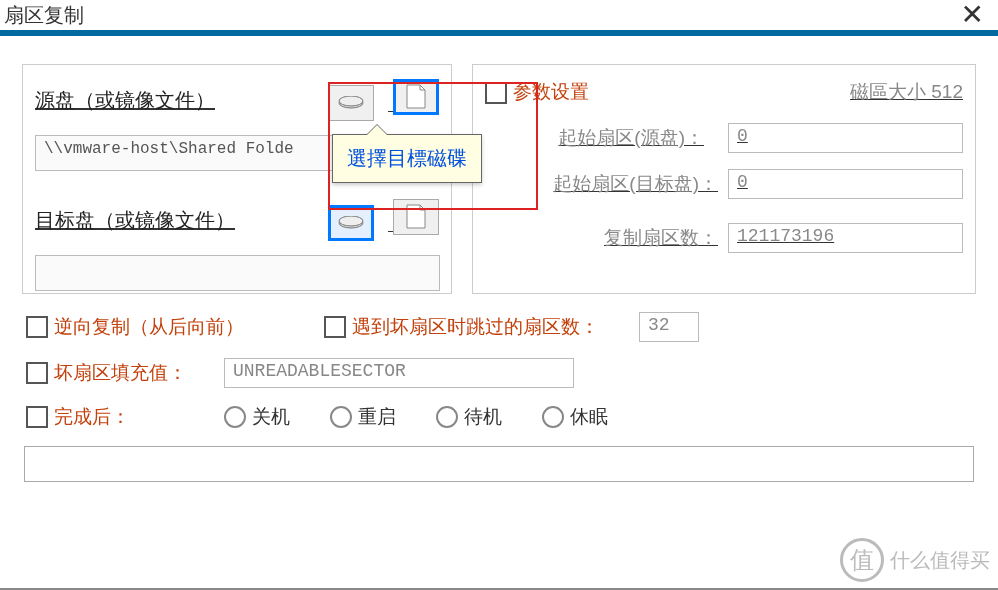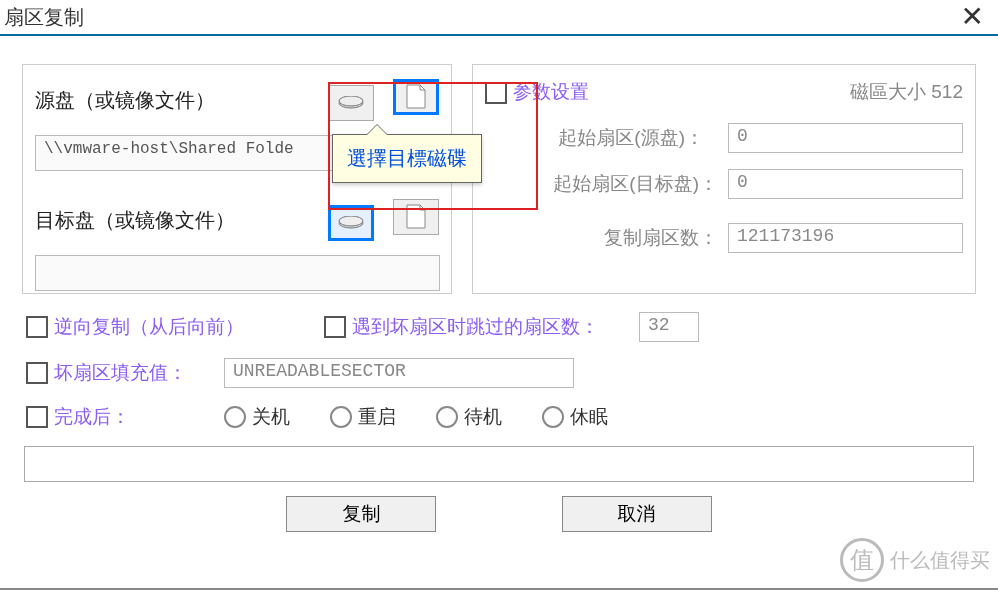--- a/index.html
+++ b/index.html
@@ -12,36 +12,36 @@
       color: #333;
       position: relative;
       overflow: hidden;
     }
     .titlebar {
       height: 36px;
       display: flex;
       justify-content: space-between;
       align-items: center;
       padding: 0 8px 0 4px;
-      border-bottom: 2px solid #0369a1;
+      border-bottom: 6px solid #0369a1;
     }
     .titlebar .title { font-size: 20px; }
     .close-x { font-size: 28px; font-weight: 300; cursor: pointer; line-height: 1; padding: 0 6px; }
     .content {
       position: relative;
       padding: 28px 22px 10px 22px;
     }
     .top-row { display: flex; gap: 20px; }
     .group {
       border: 1px solid #ccc;
       padding: 14px 12px 14px 12px;
     }
     .group-left { width: 430px; height: 230px; position: relative; }
     .group-right { flex: 1; height: 230px; }
-    .row { display: flex; align-items: center; }
+    .row { display: flex; align-items: center; text-decoration: underline; }
     .label { font-size: 20px; color: #222; }
     .icon-btn {
       width: 46px; height: 36px;
       border: 1px solid #aaa;
       background: #f0f0f0;
       display: inline-flex;
       align-items: center;
       justify-content: center;
       cursor: pointer;
     }
@@ -60,21 +60,21 @@
       white-space: nowrap;
     }
     .checkbox {
       width: 22px; height: 22px;
       border: 2px solid #555;
       display: inline-block;
       vertical-align: middle;
       margin-right: 6px;
       cursor: pointer;
     }
-    .field-label { font-size: 19px; color: #8b5cf6; display: inline-block; }
+    .field-label { font-size: 19px; color: #c2410c; display: inline-block; }
     .field-label.grey { color: #888; }
     .num-input {
       width: 235px; height: 30px;
       border: 1px solid #bbb;
       padding: 2px 8px;
       font-family: "Courier New", monospace;
       font-size: 18px;
       color: #888;
       background: #fff;
     }
@@ -252,24 +252,20 @@
         <span class="radio-label">重启</span>
       <span class="radio"></span>
         <span class="radio-label">待机</span>
       <span class="radio"></span>
         <span class="radio-label">休眠</span>
     </div>
   </div>
 
   <div class="progress-box"></div>
 
-  <div class="btn-row">
-    <button class="main-btn">复制</button>
-    <button class="main-btn">取消</button>
-  </div>
 </div>
 
 <div class="watermark">
   <span class="circle">值</span>
   <span>什么值得买</span>
 </div>
 
 <div class="bottom-line"></div>
 
 </body></html>

